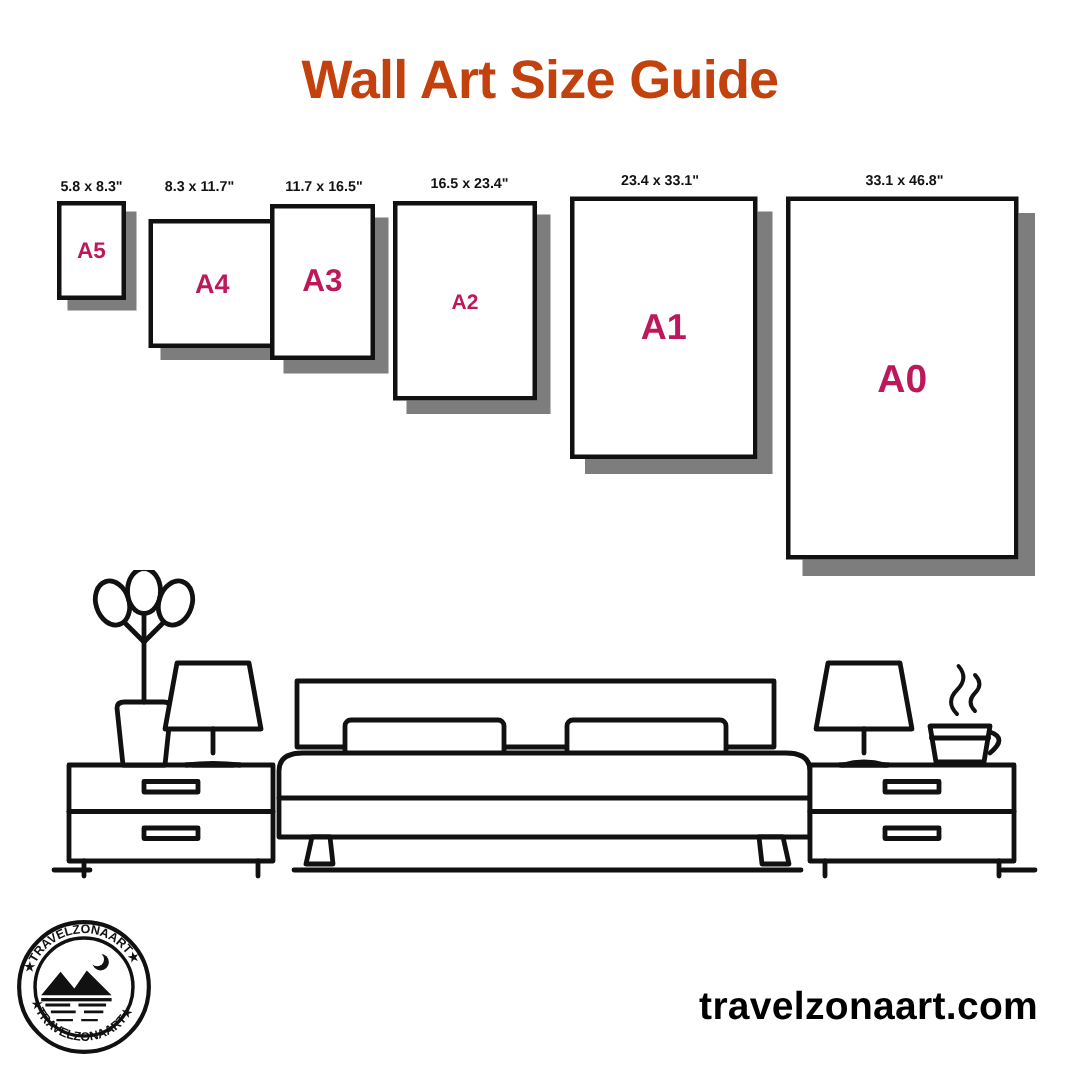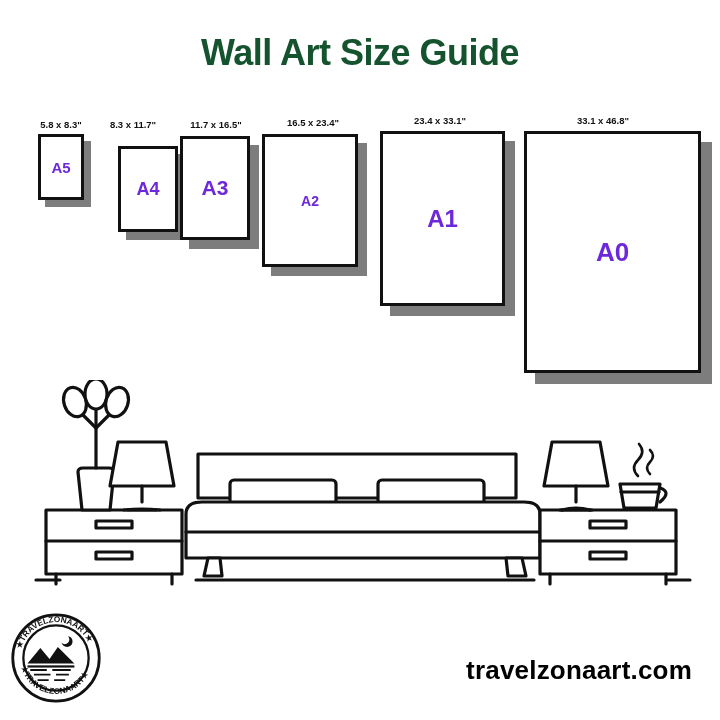--- a/index.html
+++ b/index.html
@@ -17,21 +17,21 @@
   }
   #title {
     position: absolute;
     top: 32px;
     left: 0;
     width: 720px;
     text-align: center;
     font-size: 36px;
     font-weight: bold;
     letter-spacing: -0.5px;
-    color: #14532d;
+    color: #c2410c;
   }
 
   
   .frame-wrap {
     position: absolute;
   }
   .frame-shadow {
     position: absolute;
     background: #7d7d7d;
     left: 9px;
@@ -48,21 +48,21 @@
     background: #ffffff;
     border: 3px solid #111111;
     box-sizing: border-box;
     display: flex;
     align-items: center;
     justify-content: center;
   }
   .frame-label {
     position: relative;
     font-weight: bold;
-    color: #6d28d9;
+    color: #be185d;
   }
   .frame-dim {
     position: absolute;
     font-size: 9.5px;
     font-weight: bold;
     color: #111111;
     white-space: nowrap;
     text-align: center;
   }
 
@@ -92,21 +92,21 @@
   <div id="title">Wall Art Size Guide</div>
 
   <div class="frame-wrap" style="left:38px; top:134px; width:46px; height:66px;">
     <div class="frame-shadow" style="left:7px; top:7px;"></div>
     <div class="frame-box">
       <span class="frame-label" style="font-size:15px;">A5</span>
     </div>
   </div>
   <div class="frame-dim" style="left:30px; top:119px; width:62px;">5.8 x 8.3"</div>
 
-  <div class="frame-wrap" style="left:118px; top:146px; width:60px; height:86px;">
+  <div class="frame-wrap" style="left:99px; top:146px; width:60px; height:86px;padding-left:25px;">
     <div class="frame-shadow" style="left:8px; top:8px;"></div>
     <div class="frame-box">
       <span class="frame-label" style="font-size:18px;">A4</span>
     </div>
   </div>
   <div class="frame-dim" style="left:96px; top:119px; width:74px;">8.3 x 11.7"</div>
 
   <div class="frame-wrap" style="left:180px; top:136px; width:70px; height:104px;">
     <div class="frame-shadow" style="left:9px; top:9px;"></div>
     <div class="frame-box">
@@ -124,21 +124,21 @@
   <div class="frame-dim" style="left:264px; top:117px; width:98px;">16.5 x 23.4"</div>
 
   <div class="frame-wrap" style="left:380px; top:131px; width:125px; height:175px;">
     <div class="frame-shadow" style="left:10px; top:10px;"></div>
     <div class="frame-box">
       <span class="frame-label" style="font-size:24px;">A1</span>
     </div>
   </div>
   <div class="frame-dim" style="left:384px; top:115px; width:112px;">23.4 x 33.1"</div>
 
-  <div class="frame-wrap" style="left:524px; top:131px; width:177px; height:242px;">
+  <div class="frame-wrap" style="left:524px; top:131px; width:155px; height:242px;">
     <div class="frame-shadow" style="left:11px; top:11px;"></div>
     <div class="frame-box">
       <span class="frame-label" style="font-size:26px;">A0</span>
     </div>
   </div>
   <div class="frame-dim" style="left:528px; top:115px; width:150px;">33.1 x 46.8"</div>
 
   <svg width="720" height="260" viewBox="0 0 720 260" style="position:absolute; left:0; top:380px;">
     <g fill="none" stroke="#111111" stroke-width="3.2" stroke-linejoin="round" stroke-linecap="round">
 

